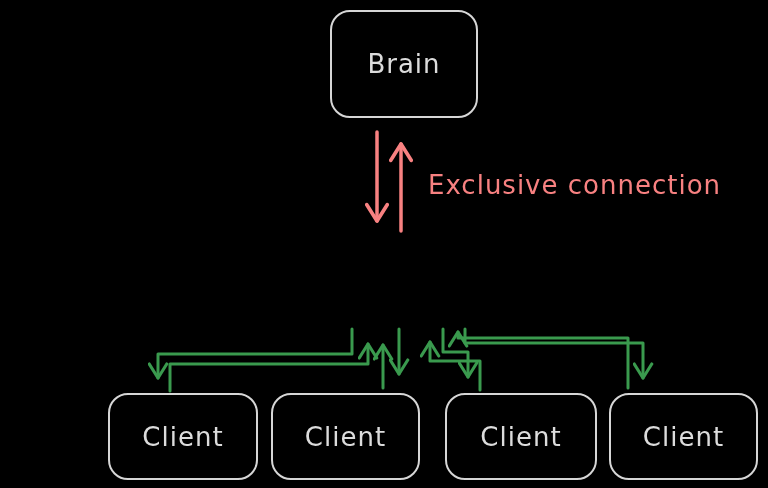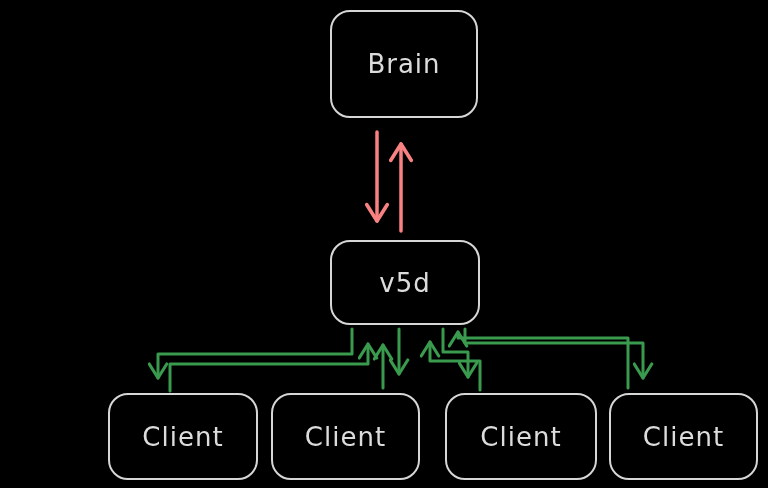--- a/index.html
+++ b/index.html
@@ -91,35 +91,33 @@
     <path class="edge shared" d="M480,390 L480,361 L430,361 L430,342" marker-end="url(#ah-shared)"></path>
 
     <path class="edge shared" d="M465,329 L465,343 L643,343 L643,378" marker-end="url(#ah-shared)"></path>
     <path class="edge shared" d="M628,388 L628,338 L458,338 L458,332" marker-end="url(#ah-shared)"></path>
   </svg>
 
   <div class="node node-brain">
     <span>Brain</span>
   </div>
 
-  <div class="node node-v5d">
-    <span>v5d</span>
-  </div>
 
   <div class="node node-client1">
     <span>Client</span>
   </div>
 
   <div class="node node-client2">
     <span>Client</span>
   </div>
 
   <div class="node node-client3">
     <span>Client</span>
   </div>
 
   <div class="node node-client4">
     <span>Client</span>
   </div>
 
+  <div class="edge-label label-exclusive">Exclusive connection</div>
 
 
 </div>
 
 </body></html>

